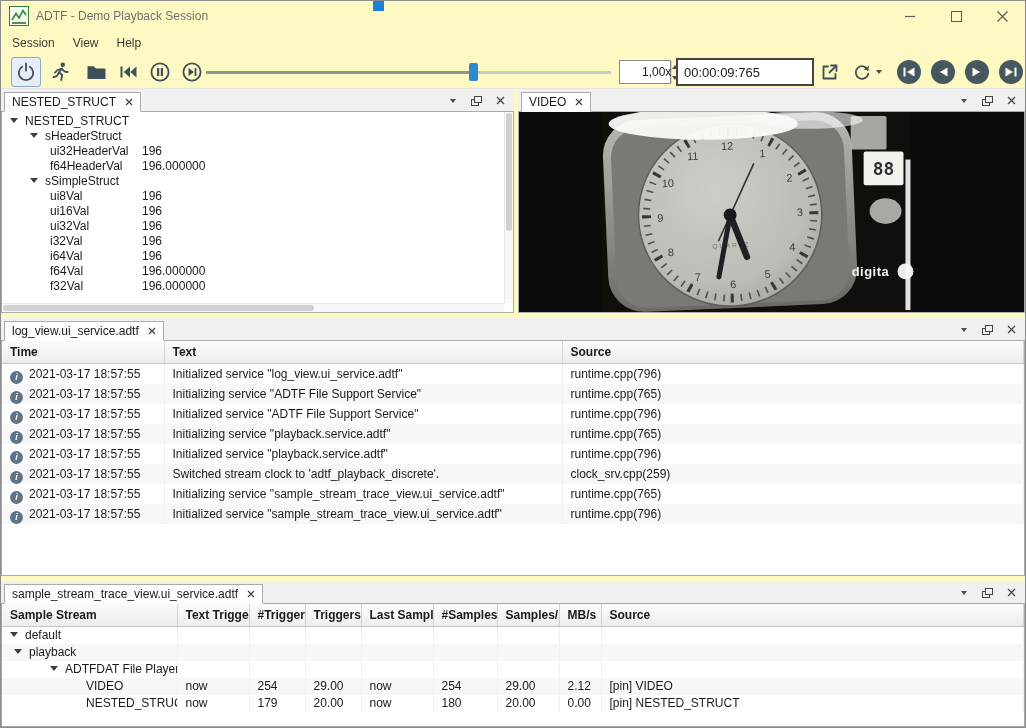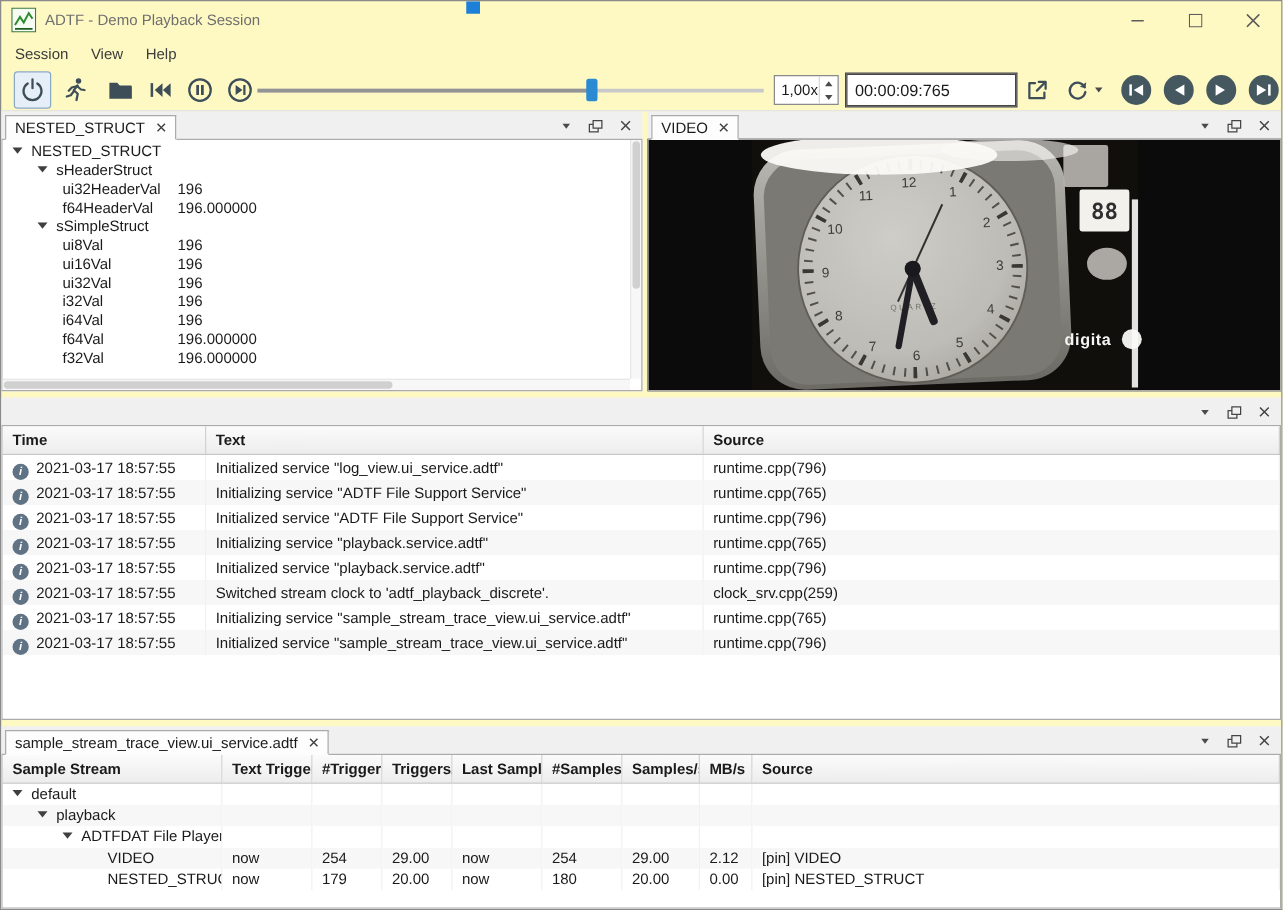--- a/index.html
+++ b/index.html
@@ -23,21 +23,21 @@
 
   
   .toolbar { flex:0 0 34px; position:relative; border-bottom:1px solid #e4e4e4; }
   .tbtn { position:absolute; top:2px; width:30px; height:30px; display:flex; align-items:center; justify-content:center; border-radius:3px; }
   .tbtn.toggled { border:1px solid #8aa8c8; background:#e6eff8; }
   .slider { position:absolute; left:205px; top:8px; width:405px; height:18px; }
   .slider .track { position:absolute; left:0; right:0; top:8px; height:3px; background:#c9c9c9; }
   .slider .track-filled { position:absolute; left:0; top:8px; height:3px; width:66%; background:#949494; }
   .slider .handle { position:absolute; left:calc(66% - 4px); top:0; width:9px; height:18px; background:#2a8bd2; border-radius:2px; }
   .spin { position:absolute; left:618px; top:5px; width:52px; height:24px; background:#fff; border:1px solid #8a8a8a; display:flex; }
-  .spin .val { flex:1; display:flex; align-items:center; padding-left:5px; }
+  .spin .val { flex:1; display:flex; align-items:center; padding-left:22px; }
   .spin .arrows { width:15px; border-left:1px solid #d6d6d6; display:flex; flex-direction:column; }
   .spin .arrows > div { flex:1; display:flex; align-items:center; justify-content:center; }
   .caret-up { width:0; height:0; border-left:3.5px solid transparent; border-right:3.5px solid transparent; border-bottom:4px solid #4a4a4a; }
   .caret-down { width:0; height:0; border-left:3.5px solid transparent; border-right:3.5px solid transparent; border-top:4px solid #4a4a4a; }
   .timeedit { position:absolute; left:676px; top:4px; width:136px; height:26px; background:#fff;
               border:1px solid #454545; box-shadow:0 0 0 1px #454545; display:flex; align-items:center;
               padding-left:6px; font-size:13px; }
   .circlebtn { position:absolute; top:4px; width:26px; height:26px; }
 
   
@@ -83,21 +83,21 @@
        border-right:1px solid #d2d2d2; border-bottom:1px solid #c6c6c6; white-space:nowrap; overflow:hidden; }
   td { padding:0 8px; white-space:nowrap; overflow:hidden; border-right:1px solid #f1f1f1; }
   .logtable td { height:20px; line-height:20px; }
   .logtable tbody tr:nth-child(even) { background:#f7f7f7; }
   .tracetable td { height:17px; line-height:17px; }
   .tracetable tbody tr:nth-child(even) { background:#f7f7f7; }
   .infoicon { display:inline-block; width:13px; height:13px; border-radius:50%; background:#5f7385;
               margin-right:6px; vertical-align:-2px; text-align:center; }
   .infoicon::after { content:"i"; color:#fff; font-size:9px; font-weight:bold; font-style:italic; line-height:13px; display:block; }
   .streamcell .exp { vertical-align:2px; }
-  td.lvl0 { padding-left:8px; } td.lvl1 { padding-left:28px; } td.lvl2 { padding-left:48px; } td.lvl3 { padding-left:84px; }
+  td.lvl0 { padding-left:8px; } td.lvl1 { padding-left:12px; } td.lvl2 { padding-left:48px; } td.lvl3 { padding-left:84px; }
 
   .icon-stroke { stroke:#3d4e59; stroke-width:1.8; fill:none; stroke-linecap:round; stroke-linejoin:round; }
   .icon-fill { fill:#3d4e59; stroke:none; }
 </style>
 </head>
 <body>
 
 <div class="window">
 
   <div class="titlebar">
@@ -374,20 +374,28 @@
           <rect x="388" y="48" width="5" height="152" fill="#fafaf8" opacity="0.9"></rect>
         </svg>
       </div>
     </div>
   </div>
 
   <div class="hsplit"></div>
 
   <div class="dock dock-log">
     <div class="dock-header">
+      <div class="tab">
+        <span>log_view.ui_service.adtf</span>
+        <span class="xwrap">
+          <svg width="8" height="8">
+              <path d="M1 1 L7 7 M7 1 L1 7" stroke="#444" stroke-width="1.2"></path>
+            </svg>
+        </span>
+      </div>
       <div class="dock-controls">
         <div class="dock-btn">
             <span class="caret-down"></span>
           </div>
         <div class="dock-btn">
           <svg width="13" height="12">
             <rect x="1.5" y="4.5" width="7" height="6" fill="none" stroke="#444"></rect>
             <rect x="4.5" y="1.5" width="7" height="6" fill="#f0f0f0" stroke="#444"></rect>
           </svg>
         </div>

